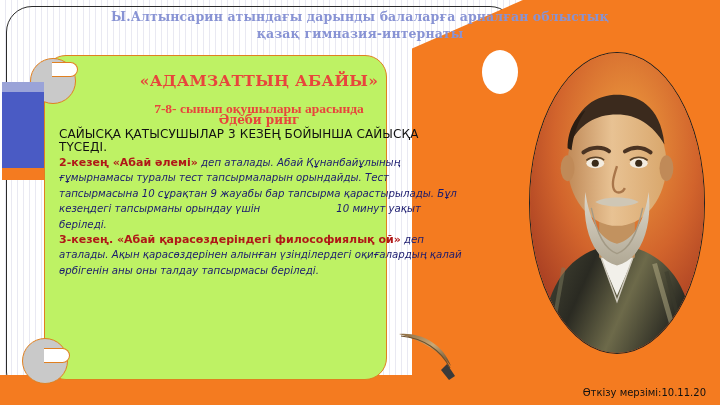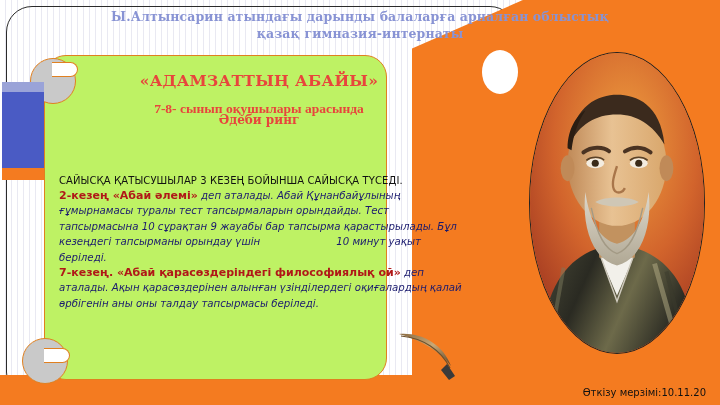--- a/index.html
+++ b/index.html
@@ -121,27 +121,26 @@
 
   
   .body-text {
     position: absolute;
     left: 14px; top: 72px; width: 404px;
     font-size: 10.2px;
     line-height: 15.4px;
     color: #1a1a6e;
   }
   .caps-line {
-    font-size: 10px;
+    font-size: 12px;
     letter-spacing: .1px;
     color: #111111;
     line-height: 13px;
     text-transform: uppercase;
     margin-bottom: 1px;
-    margin-top: 46px;
   }
   .stage-head {
     font-weight: bold;
     color: #b01818;
     font-size: 11px;
   }
   .para { font-style: italic; color: #1a1a6e; }
   .para-blk { margin: 0; }
   .indent-gap { display: inline-block; width: 76px; }
 
@@ -284,21 +283,21 @@
 
     <div class="body-text">
       <div class="caps-line">САЙЫСҚА ҚАТЫСУШЫЛАР 3 КЕЗЕҢ БОЙЫНША САЙЫСҚА ТҮСЕДІ.</div>
 
       <p class="para-blk">
         <span class="stage-head">2-кезең «Абай әлемі»</span><span class="para"> деп аталады. Абай Құнанбайұлының ғұмырнамасы туралы тест тапсырмаларын орындайды. Тест тапсырмасына 10 сұрақтан 9 жауабы бар тапсырма қарастырылады. Бұл кезеңдегі тапсырманы орындау үшін</span><span class="indent-gap"></span><span class="para">10 минут уақыт беріледі.</span>
       </p>
 
 
       <p class="para-blk">
-        <span class="stage-head">7-кезең.  «Абай қарасөздеріндегі философиялық ой»</span><span class="para"> деп аталады. Ақын қарасөздерінен алынған үзінділердегі оқиғалардың қалай өрбігенін аны оны талдау тапсырмасы беріледі.</span>
+        <span class="stage-head">3-кезең.  «Абай қарасөздеріндегі философиялық ой»</span><span class="para"> деп аталады. Ақын қарасөздерінен алынған үзінділердегі оқиғалардың қалай өрбігенін аны оны талдау тапсырмасы беріледі.</span>
       </p>
     </div>
   </div>
 
   <div class="scroll-roll top"></div>
   <div class="roll-notch top"></div>
   <div class="scroll-roll bottom"></div>
   <div class="roll-notch bottom"></div>
 
   <svg class="feather" viewBox="0 0 66 52">

